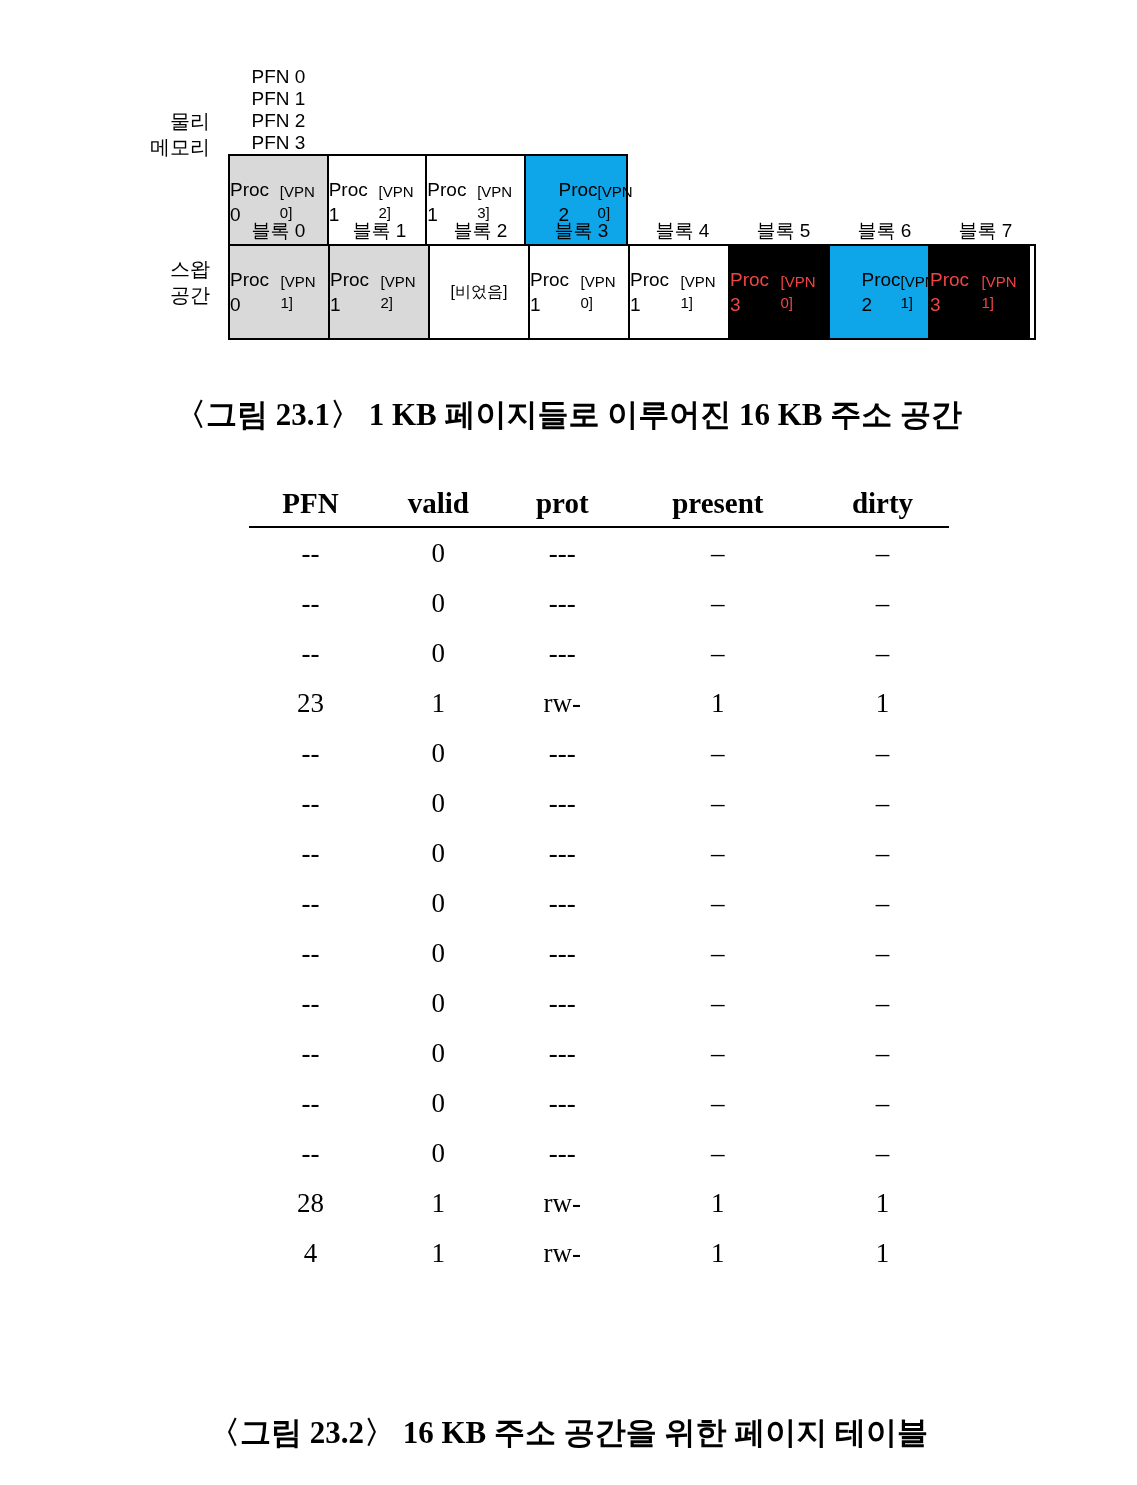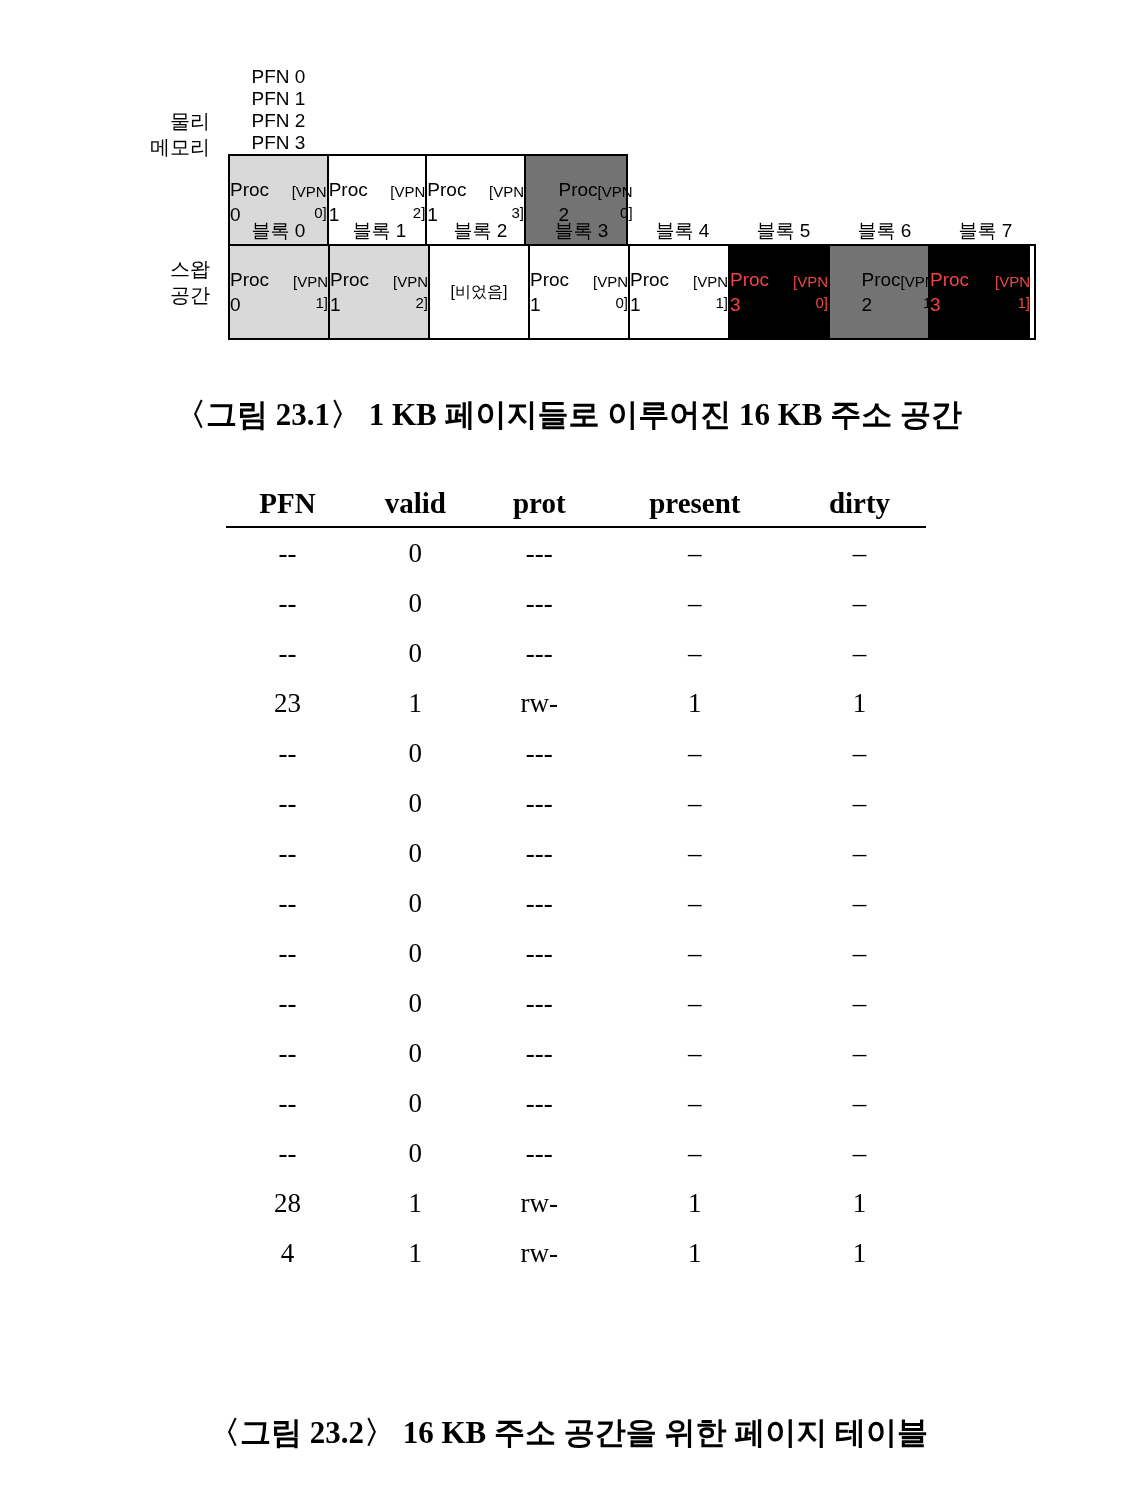--- a/index.html
+++ b/index.html
@@ -61,25 +61,25 @@
     box-sizing: border-box;
     border-right: 2px solid #000;
     display: flex;
     flex-direction: row;
     align-items: center;
     justify-content: center;
     font-family: "Liberation Sans", sans-serif;
   }
   .cell:last-child { border-right: none; }
   .cell .l1 { font-size: 19px; line-height: 25px; }
-  .cell .l2 { font-size: 15px; line-height: 21px; text-align: right; }
+  .cell .l2 { font-size: 15px; line-height: 21px; }
 
   .fill-light { background: #d9d9d9; }
   .fill-white { background: #ffffff; }
-  .fill-gray  { background: #737373; padding-left: 39px; }
+  .fill-gray  { background: #0ea5e9; padding-left: 39px; }
   .fill-black { background: #000000; color: #ef4444; }
   .fill-hatch {
     background:
       repeating-linear-gradient(45deg, #ffffff 0 4px, #ffffff 0 4px),
       repeating-linear-gradient(45deg, #9a9a9a 0 1.5px, #ffffff 1.5px 7px);
     background-blend-mode: normal;
   }
 
   .pm-label {
     position: absolute;
@@ -125,21 +125,21 @@
     font-family: "Liberation Serif", serif;
     font-size: 31px;
     font-weight: 700;
   }
   #caption1 { top: 394px; }
   #caption2 { top: 1412px; }
 
   
   .pt-wrap {
     position: absolute;
-    left: 226px;
+    left: 249px;
     top: 486px;
     width: 700px;
   }
   table.pagetable {
     border-collapse: collapse;
     width: 700px;
     font-family: "Liberation Serif", serif;
   }
   table.pagetable th {
     font-size: 29px;

